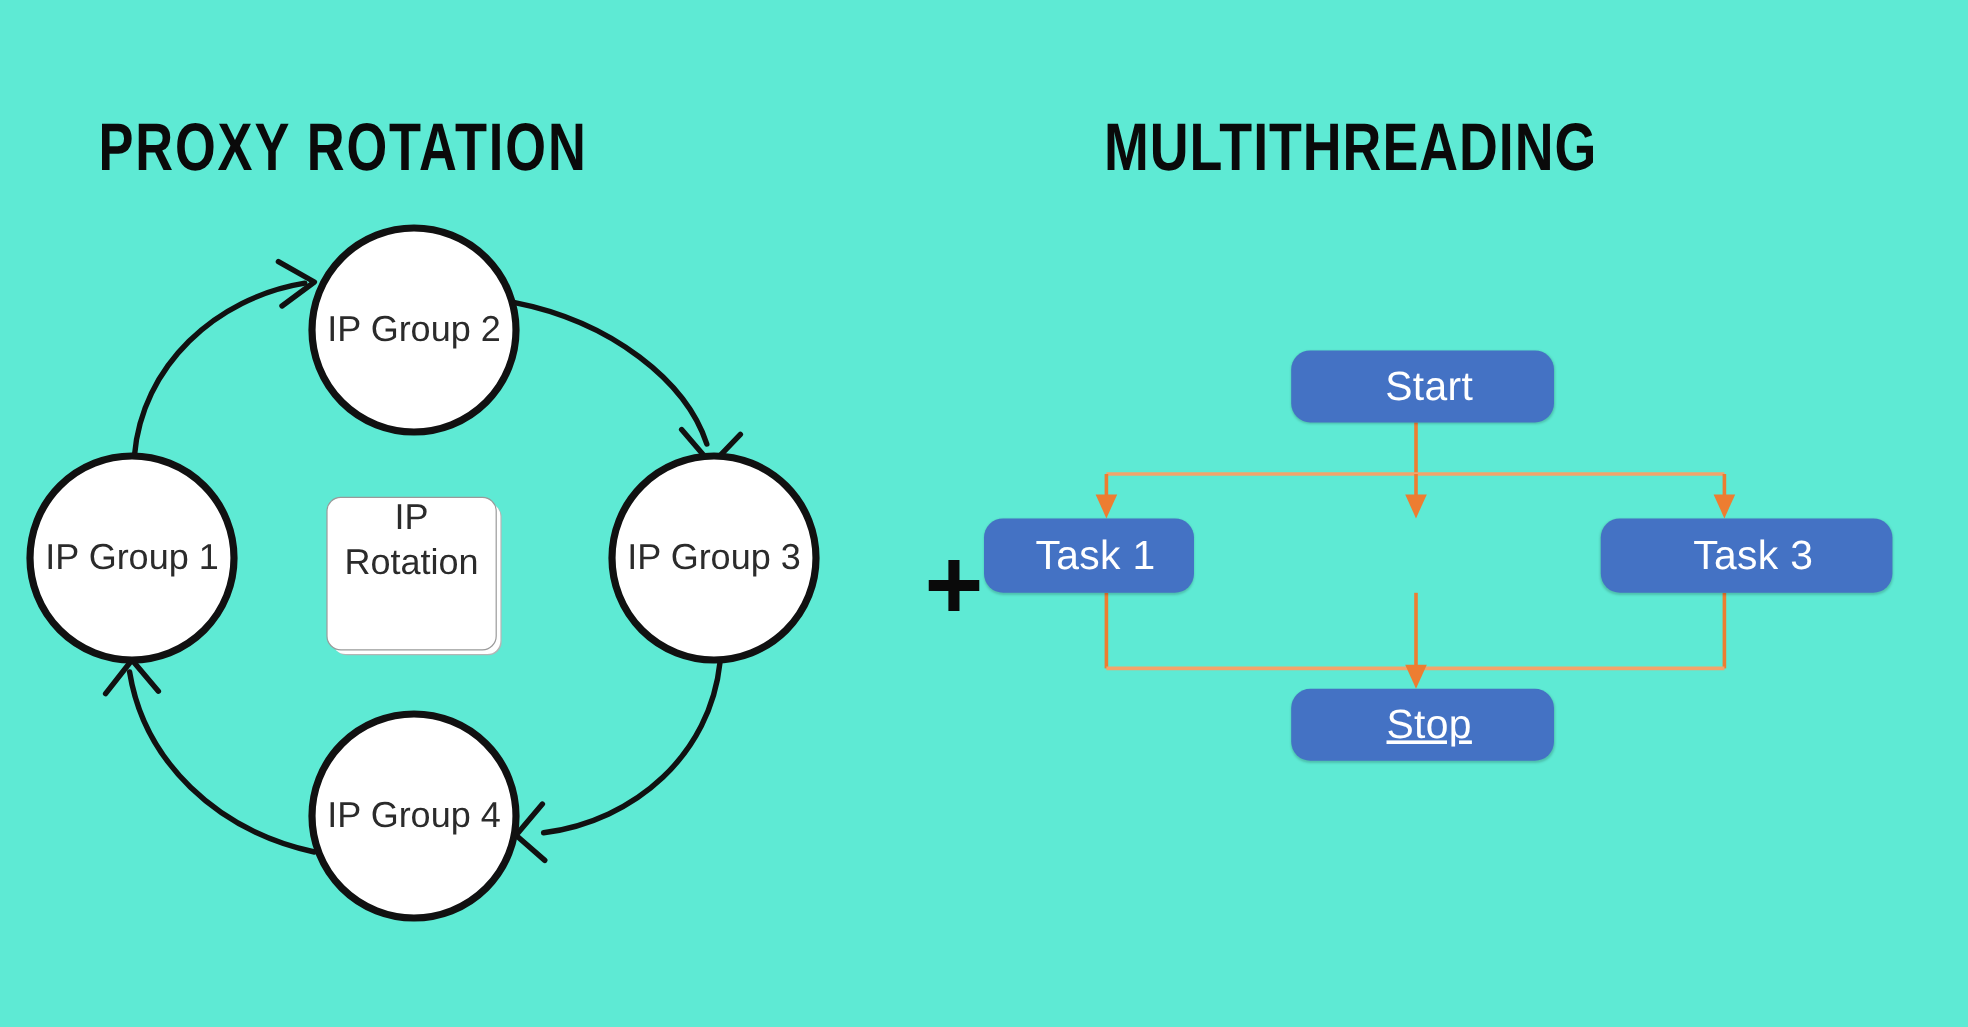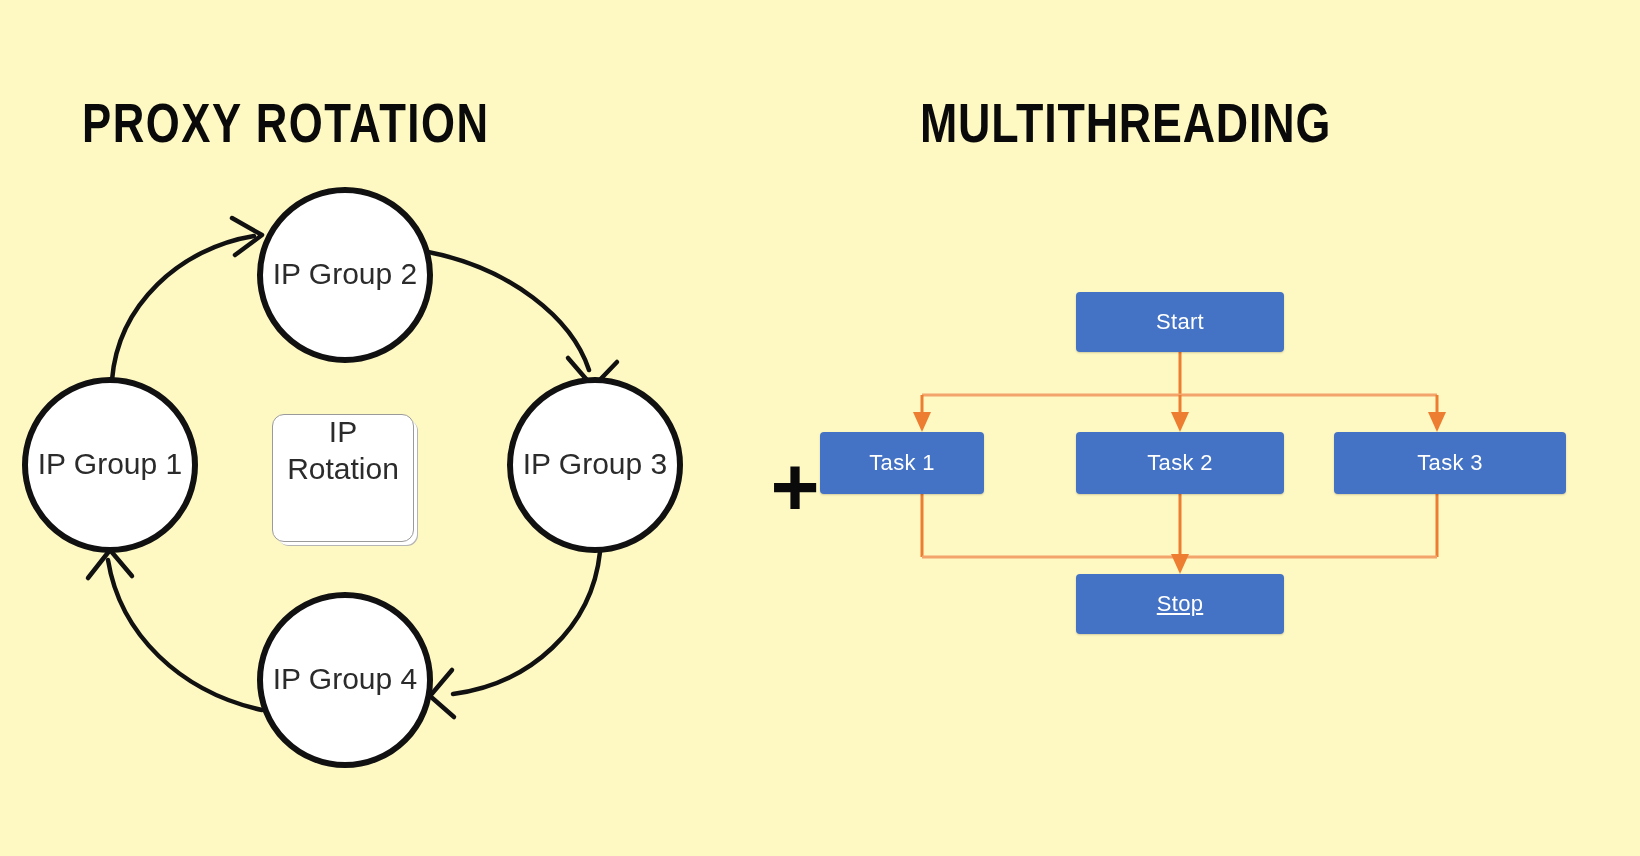--- a/index.html
+++ b/index.html
@@ -7,21 +7,21 @@
     padding: 0;
     background: #ffffff;
   }
   body {
     font-family: "Liberation Sans", sans-serif;
   }
   #stage {
     position: relative;
     width: 1640px;
     height: 856px;
-    background: #fef9c3;
+    background: #5eead4;
     overflow: hidden;
   }
 
   
   .panel-title {
     position: absolute;
     font-family: "Liberation Sans", sans-serif;
     font-weight: bold;
     color: #0a0a0a;
     letter-spacing: 0.5px;
@@ -121,29 +121,30 @@
     font-size: 84px;
     font-weight: bold;
     color: #0a0a0a;
     line-height: 1;
   }
 
   
   .flow-box {
     position: absolute;
     background: #4472C4;
-    border-radius: 4px;
+    border-radius: 16px;
     display: flex;
     align-items: center;
     justify-content: center;
     color: #ffffff;
     font-family: "Liberation Sans", sans-serif;
-    font-size: 22px;
+    font-size: 34px;
     letter-spacing: 0.3px;
     box-shadow: 0 1px 2px rgba(0,0,0,0.18);
+    padding-left: 11px;
   }
 
   .flow-line {
     stroke: #ED7D31;
     stroke-width: 3;
     fill: none;
   }
   .flow-line-soft {
     stroke: #F3A46B;
     stroke-width: 3;
@@ -256,23 +257,20 @@
   </svg>
 
   <div class="flow-box" style="left:1076px; top:292px; width:208px; height:60px;">
     <span>Start</span>
   </div>
 
   <div class="flow-box" style="left:820px; top:432px; width:164px; height:62px;text-align:center;">
     <span>Task 1</span>
   </div>
 
-  <div class="flow-box" style="left:1076px; top:432px; width:208px; height:62px;">
-    <span>Task 2</span>
-  </div>
 
   <div class="flow-box" style="left:1334px; top:432px; width:232px; height:62px;">
     <span>Task 3</span>
   </div>
 
   <div class="flow-box" style="left:1076px; top:574px; width:208px; height:60px;text-decoration:underline;">
     <span>Stop</span>
   </div>
 
 </div>

